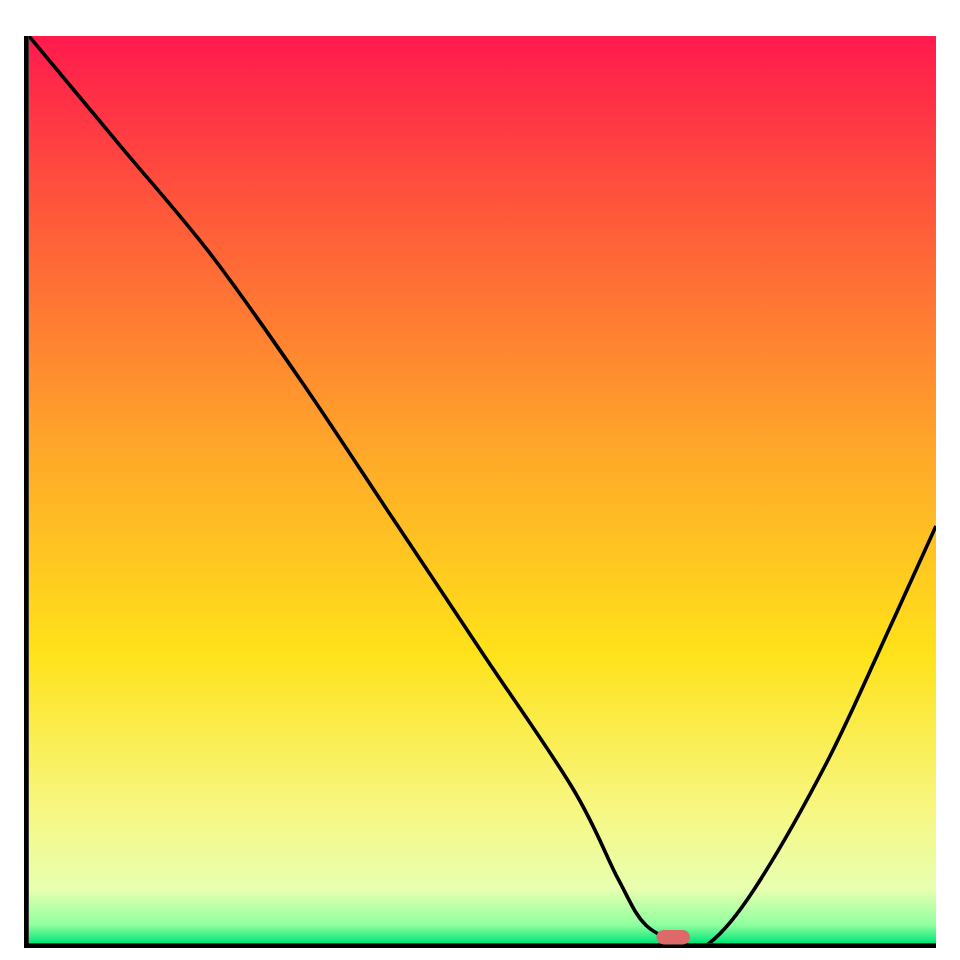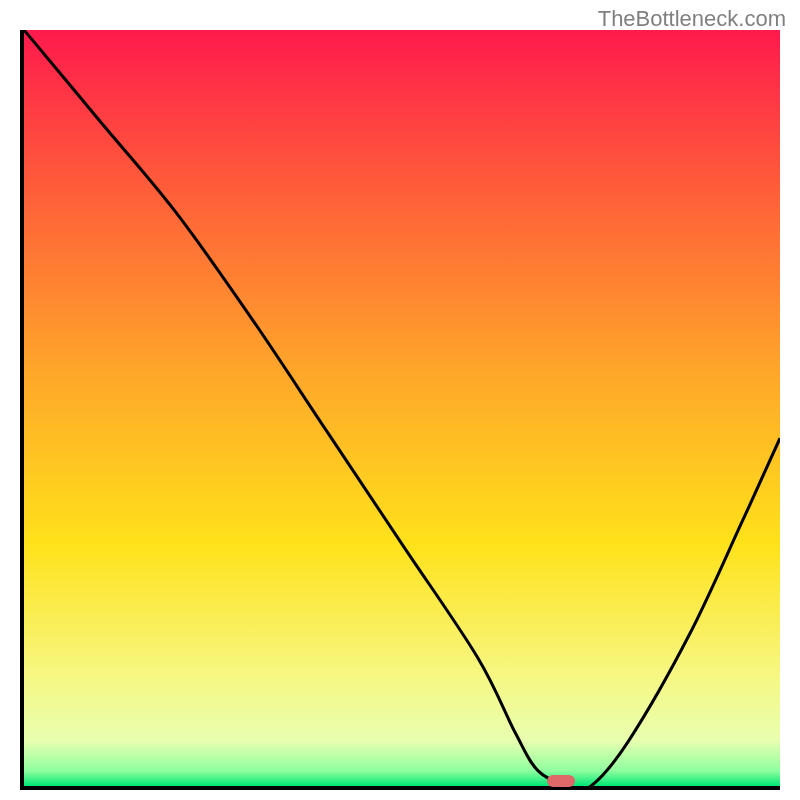--- a/index.html
+++ b/index.html
@@ -51,21 +51,20 @@
     width: 28px;
     height: 12px;
     background: #dd6969;
     border-radius: 6px;
     transform: translate(-50%, -50%);
   }
 </style>
 </head>
 <body>
 <div class="container">
-  <div class="watermark">TheBottleneck.com</div>
 
   <div class="chart-area">
     <svg class="gradient-bg" viewBox="0 0 756 756" preserveAspectRatio="none">
       <defs>
         <linearGradient id="bggrad" x1="0" y1="0" x2="0" y2="1">
           <stop id="s0" offset="0%" stop-color="#ff1a4d"></stop>
           <stop id="s1" offset="20%" stop-color="#ff5a3a"></stop>
           <stop id="s2" offset="45%" stop-color="#ffa62a"></stop>
           <stop id="s3" offset="68%" stop-color="#ffe21a"></stop>
           <stop id="s4" offset="85%" stop-color="#f7f780"></stop>

